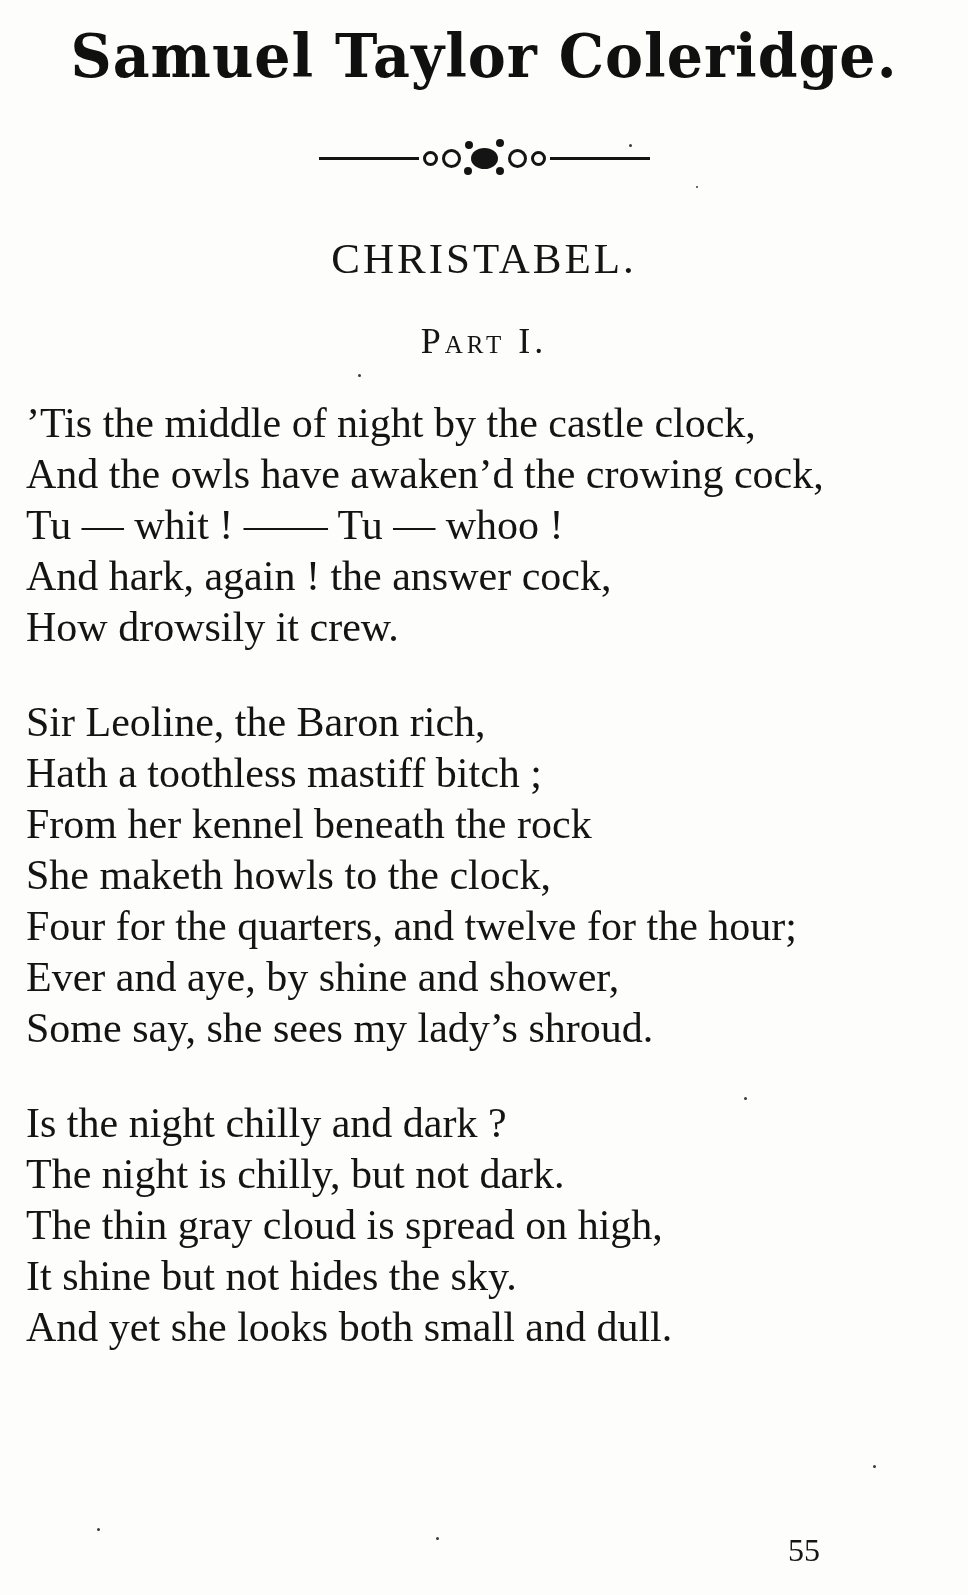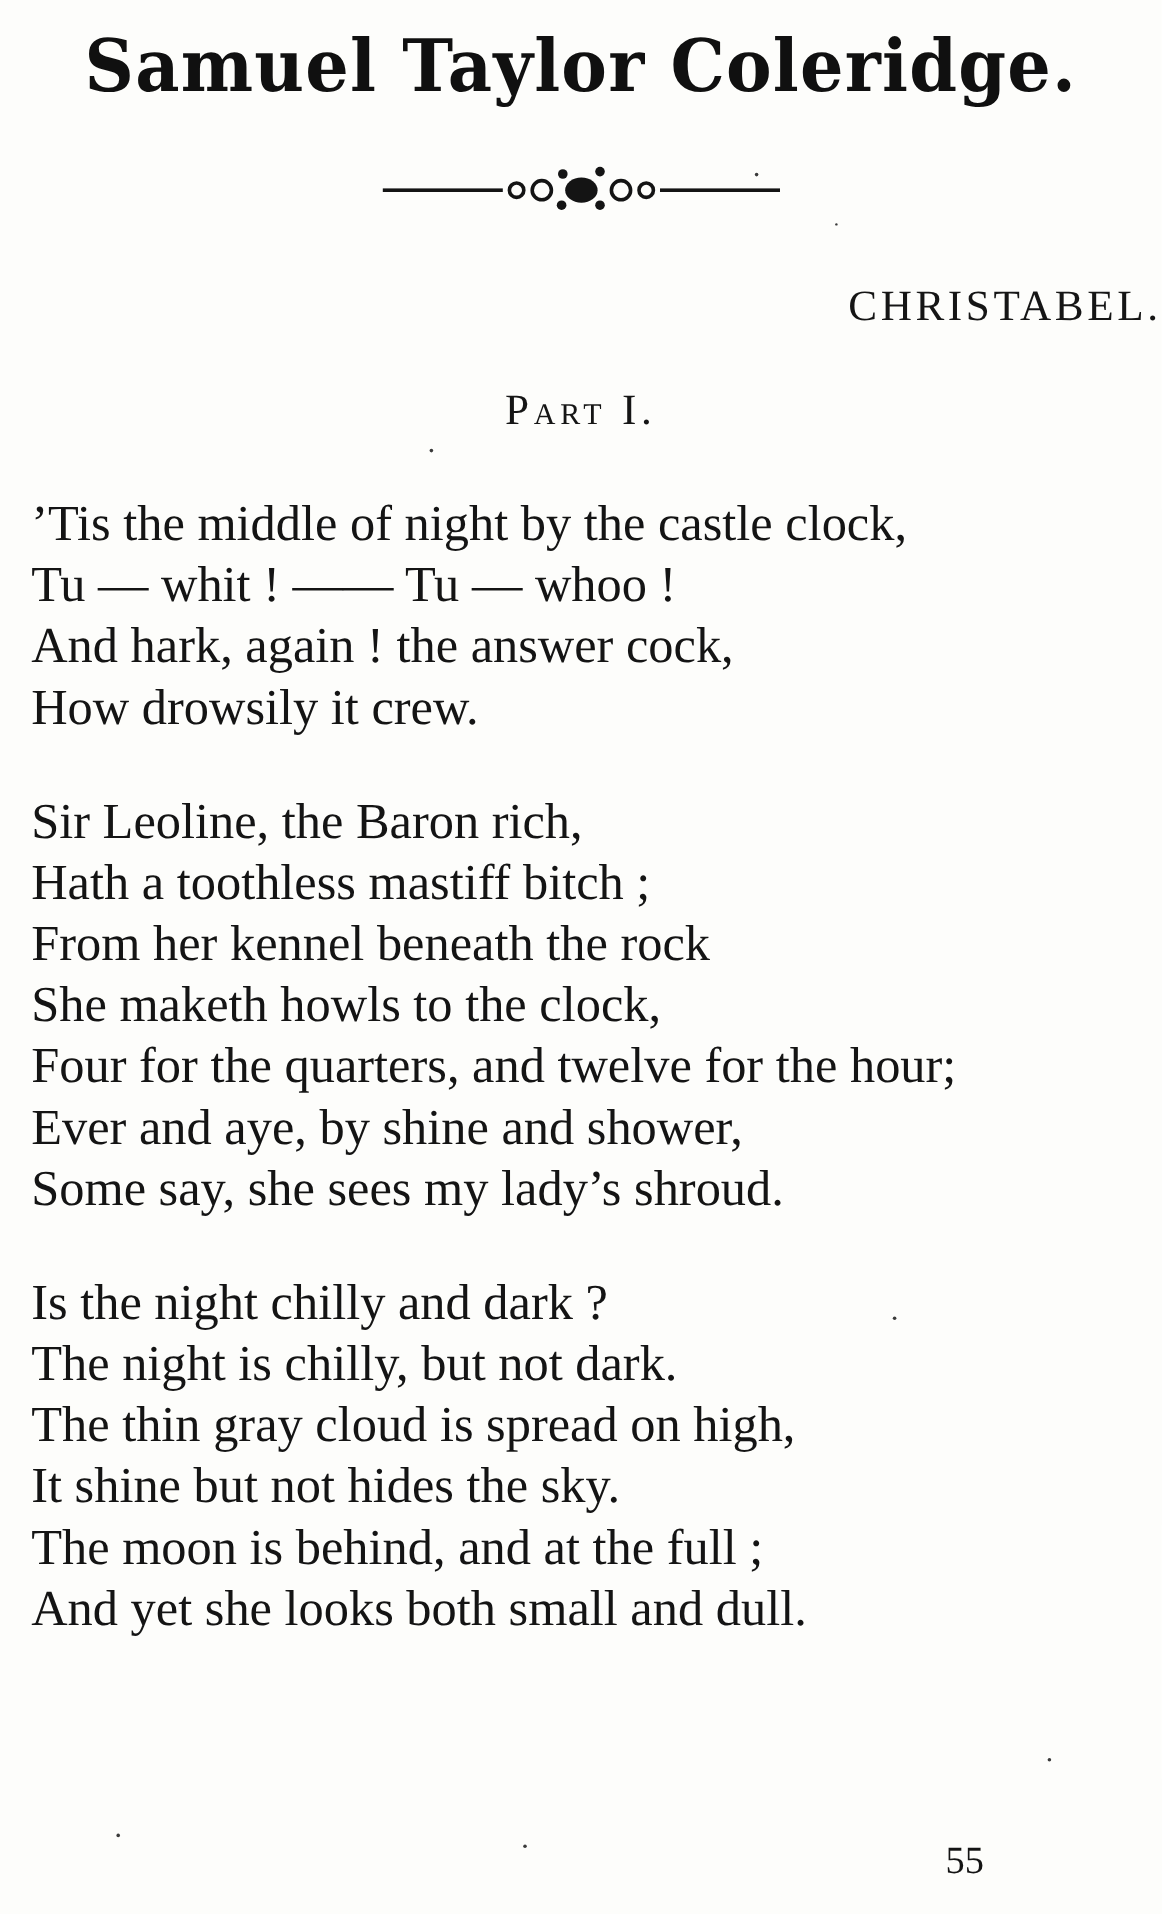--- a/index.html
+++ b/index.html
@@ -31,23 +31,23 @@
     margin: 0;
     transform: scaleY(1.06);
     color: #101010;
   }
 
   .poem-title {
     position: absolute;
     top: 234px;
     left: 0;
     width: 100%;
-    text-align: right;
+    text-align: center;
     font-weight: 400;
-    font-size: 36px;
+    font-size: 43px;
     letter-spacing: 3px;
     margin: 0;
     color: #151515;
   }
 
   .part-heading {
     position: absolute;
     top: 320px;
     left: 0;
     width: 100%;
@@ -101,21 +101,21 @@
     width: 8px; height: 8px;
     border-radius: 50%;
     background: #141414;
     left: -6px; top: -7px;
     box-shadow: 31px -2px 0 #141414, -1px 26px 0 #141414, 31px 26px 0 #141414;
   }
 
   
   .poem {
     position: absolute;
-    top: 412px;
+    top: 398px;
     left: 26px;
     right: 16px;
   }
   .stanza {
     margin: 0 0 44px 0;
   }
   .poem-line {
     font-size: 42px;
     line-height: 51px;
     white-space: nowrap;
@@ -162,39 +162,39 @@
     <span class="orn-line"></span>
   </div>
 
   <h2 class="poem-title">CHRISTABEL.</h2>
 
   <h3 class="part-heading">Part I.</h3>
 
   <div class="poem" id="poem-body">
       <div class="stanza">
         <div class="poem-line">’Tis the middle of night by the castle clock,</div>
+        <div class="poem-line">And the owls have awaken’d the crowing cock,</div>
         <div class="poem-line">Tu — whit ! —— Tu — whoo !</div>
         <div class="poem-line">And hark, again ! the answer cock,</div>
         <div class="poem-line">How drowsily it crew.</div>
       </div>
       <div class="stanza">
         <div class="poem-line">Sir Leoline, the Baron rich,</div>
         <div class="poem-line">Hath a toothless mastiff bitch ;</div>
         <div class="poem-line">From her kennel beneath the rock</div>
         <div class="poem-line">She maketh howls to the clock,</div>
         <div class="poem-line">Four for the quarters, and twelve for the hour;</div>
         <div class="poem-line">Ever and aye, by shine and shower,</div>
         <div class="poem-line">Some say, she sees my lady’s shroud.</div>
       </div>
       <div class="stanza">
         <div class="poem-line">Is the night chilly and dark ?</div>
         <div class="poem-line">The night is chilly, but not dark.</div>
         <div class="poem-line">The thin gray cloud is spread on high,</div>
         <div class="poem-line">It shine but not hides the sky.</div>
-        <div class="poem-line">The moon is behind, and at the full ;</div>
         <div class="poem-line">And yet she looks both small and dull.</div>
       </div>
     </div>
 
   <div class="page-number">55</div>
 
   <span class="speck s1"></span>
   <span class="speck s2"></span>
   <span class="speck s3"></span>
   <span class="speck s4"></span>

